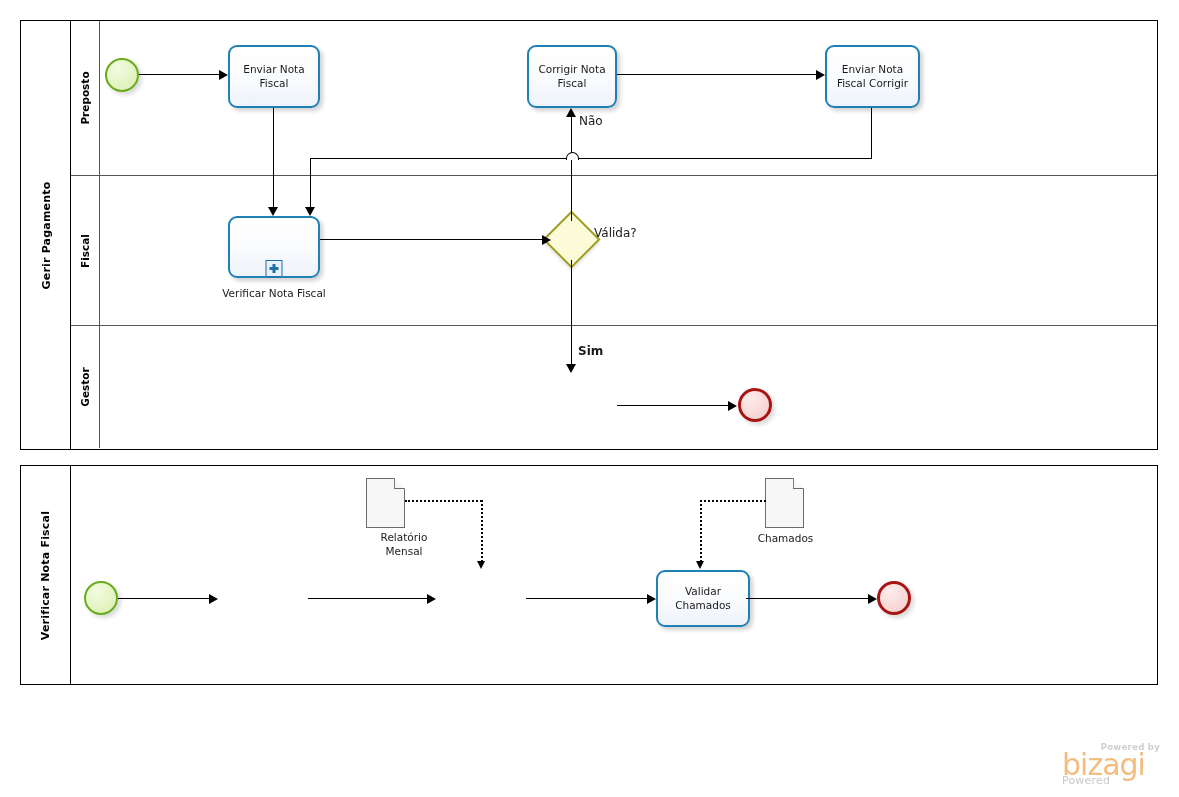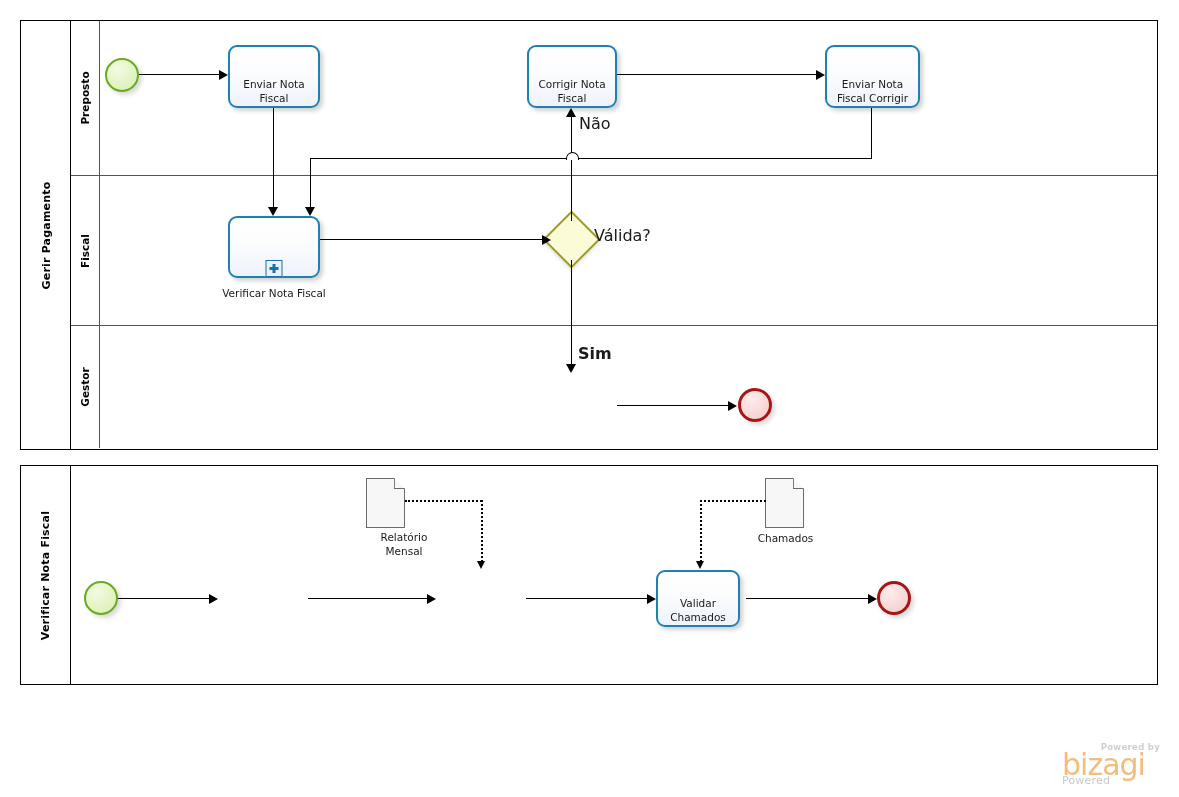--- a/index.html
+++ b/index.html
@@ -20,21 +20,21 @@
                border-right:1px solid #555;box-sizing:border-box;
                display:flex;align-items:center;justify-content:center;}
   .lane-header span{transform:rotate(-90deg);white-space:nowrap;
                     font-size:10.5px;font-weight:bold;color:#000;}
 
   
   .task{position:absolute;box-sizing:border-box;border:2px solid #1f80b3;
         border-radius:9px;
         background:linear-gradient(to bottom,#ffffff 0%,#fbfcfe 45%,#eef3fb 100%);
         box-shadow:3px 3px 4px rgba(0,0,0,.18);
-        display:flex;align-items:flex-end;justify-content:center;text-align:center;}
+        display:flex;align-items:center;justify-content:center;text-align:center;}
   .task .tlabel{font-size:10.5px;color:#1a1a1a;line-height:1.32;padding:0 4px;}
   .subproc{align-items:flex-start;justify-content:center;}
   .sub-marker{position:absolute;left:50%;bottom:-1px;transform:translateX(-50%);
               width:17px;height:17px;border:1.4px solid #1f6fa8;background:#eaf1fa;
               box-sizing:border-box;}
   .sub-marker:before,.sub-marker:after{content:"";position:absolute;background:#1f6fa8;}
   .sub-marker:before{left:50%;top:3px;width:2.4px;height:9px;margin-left:-1.2px;}
   .sub-marker:after{top:50%;left:3px;height:2.4px;width:9px;margin-top:-1.2px;}
   .ext-label{position:absolute;font-size:10.5px;color:#1a1a1a;text-align:center;
              white-space:nowrap;}
@@ -66,21 +66,21 @@
              clip-path:polygon(0 0,100% 100%,0 100%);}
 
   
   .ln{position:absolute;background:#000;}
   .lnh{height:1.3px;}
   .lnv{width:1.3px;}
   .arrow{position:absolute;width:0;height:0;}
   .ar-r{border-top:5px solid transparent;border-bottom:5px solid transparent;border-left:9px solid #000;}
   .ar-d{border-left:5px solid transparent;border-right:5px solid transparent;border-top:9px solid #000;}
   .ar-u{border-left:5px solid transparent;border-right:5px solid transparent;border-bottom:9px solid #000;}
-  .flabel{position:absolute;font-size:16px;color:#1a1a1a;white-space:nowrap;}
+  .flabel{position:absolute;font-size:12px;color:#1a1a1a;white-space:nowrap;}
   .dot{position:absolute;border-top:2.4px dotted #000;}
   .dotv{position:absolute;border-left:2.4px dotted #000;}
   .ar-dot-d{border-left:4.5px solid transparent;border-right:4.5px solid transparent;
             border-top:8px solid #000;position:absolute;}
   .hop{position:absolute;width:11px;height:7px;border:1.3px solid #000;
        border-bottom:none;border-radius:7px 7px 0 0;background:#fff;}
 
   
   .logo{position:absolute;text-align:left;}
   .logo .pw{font-size:8.5px;color:#cfcfcf;letter-spacing:.3px;text-align:right;
@@ -188,21 +188,21 @@
   <div class="pool" style="left:20px;top:465px;width:1138px;height:220px;">
     <div class="pool-header">
       <span>Verificar Nota Fiscal</span>
     </div>
   </div>
 
   <div class="ev ev-start" style="left:84px;top:581px;width:34px;height:34px;"></div>
 
 
 
-  <div class="task" style="left:656px;top:570px;width:84px;height:57px;">
+  <div class="task" style="left:656px;top:570px;width:94px;height:57px;">
     <div class="tlabel">
       <span>Validar</span><br>
       <span>Chamados</span>
     </div>
   </div>
 
   <div class="ev ev-end" style="left:877px;top:581px;width:34px;height:34px;"></div>
 
   <div class="doc" style="left:366px;top:478px;width:39px;height:50px;">
     <div class="sheet"></div>

